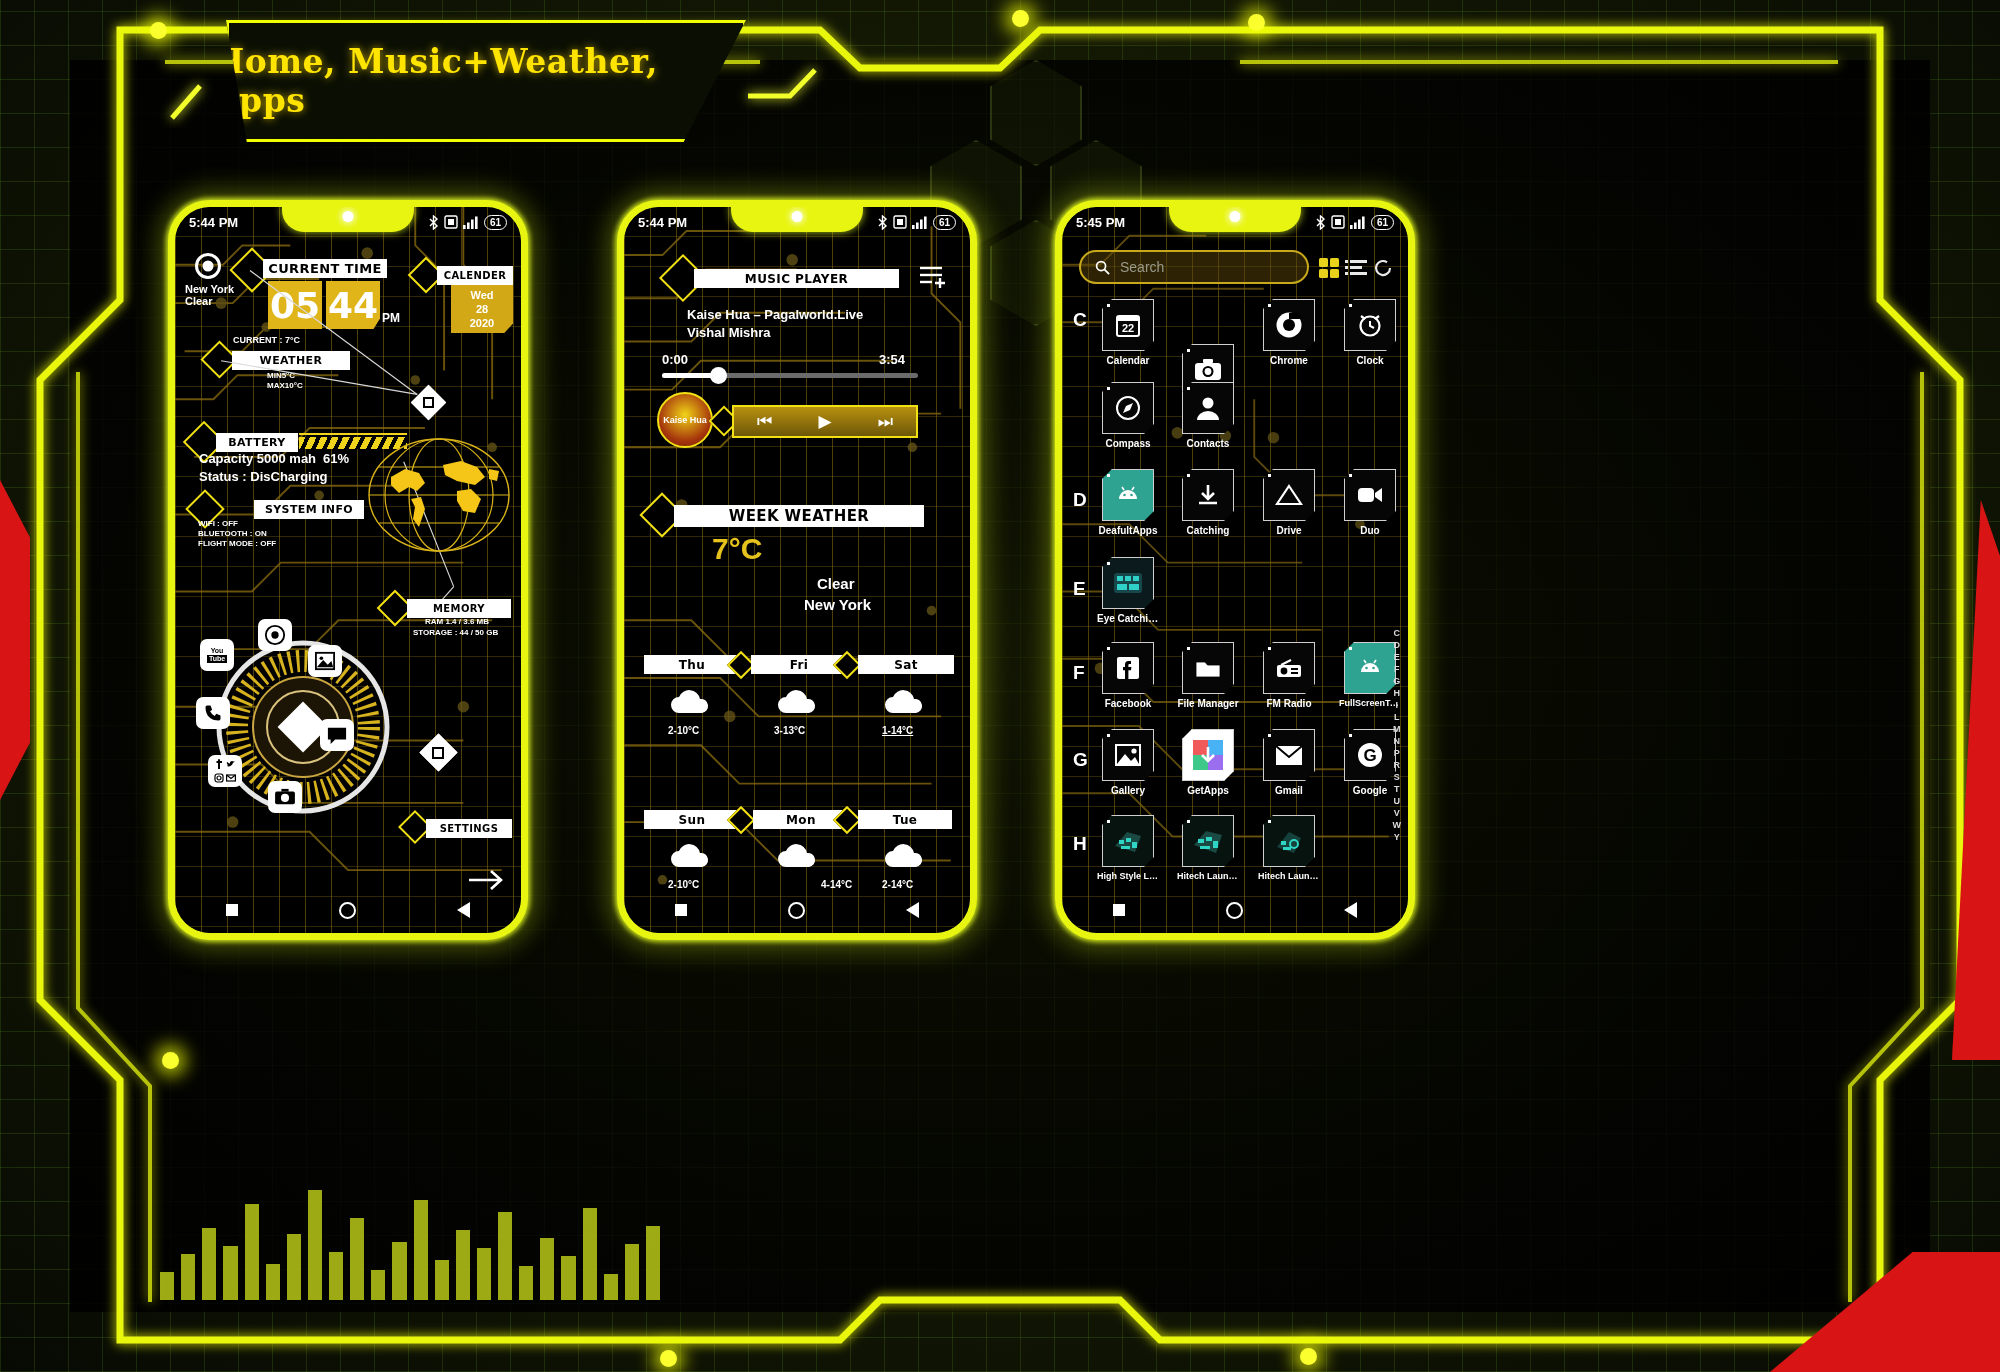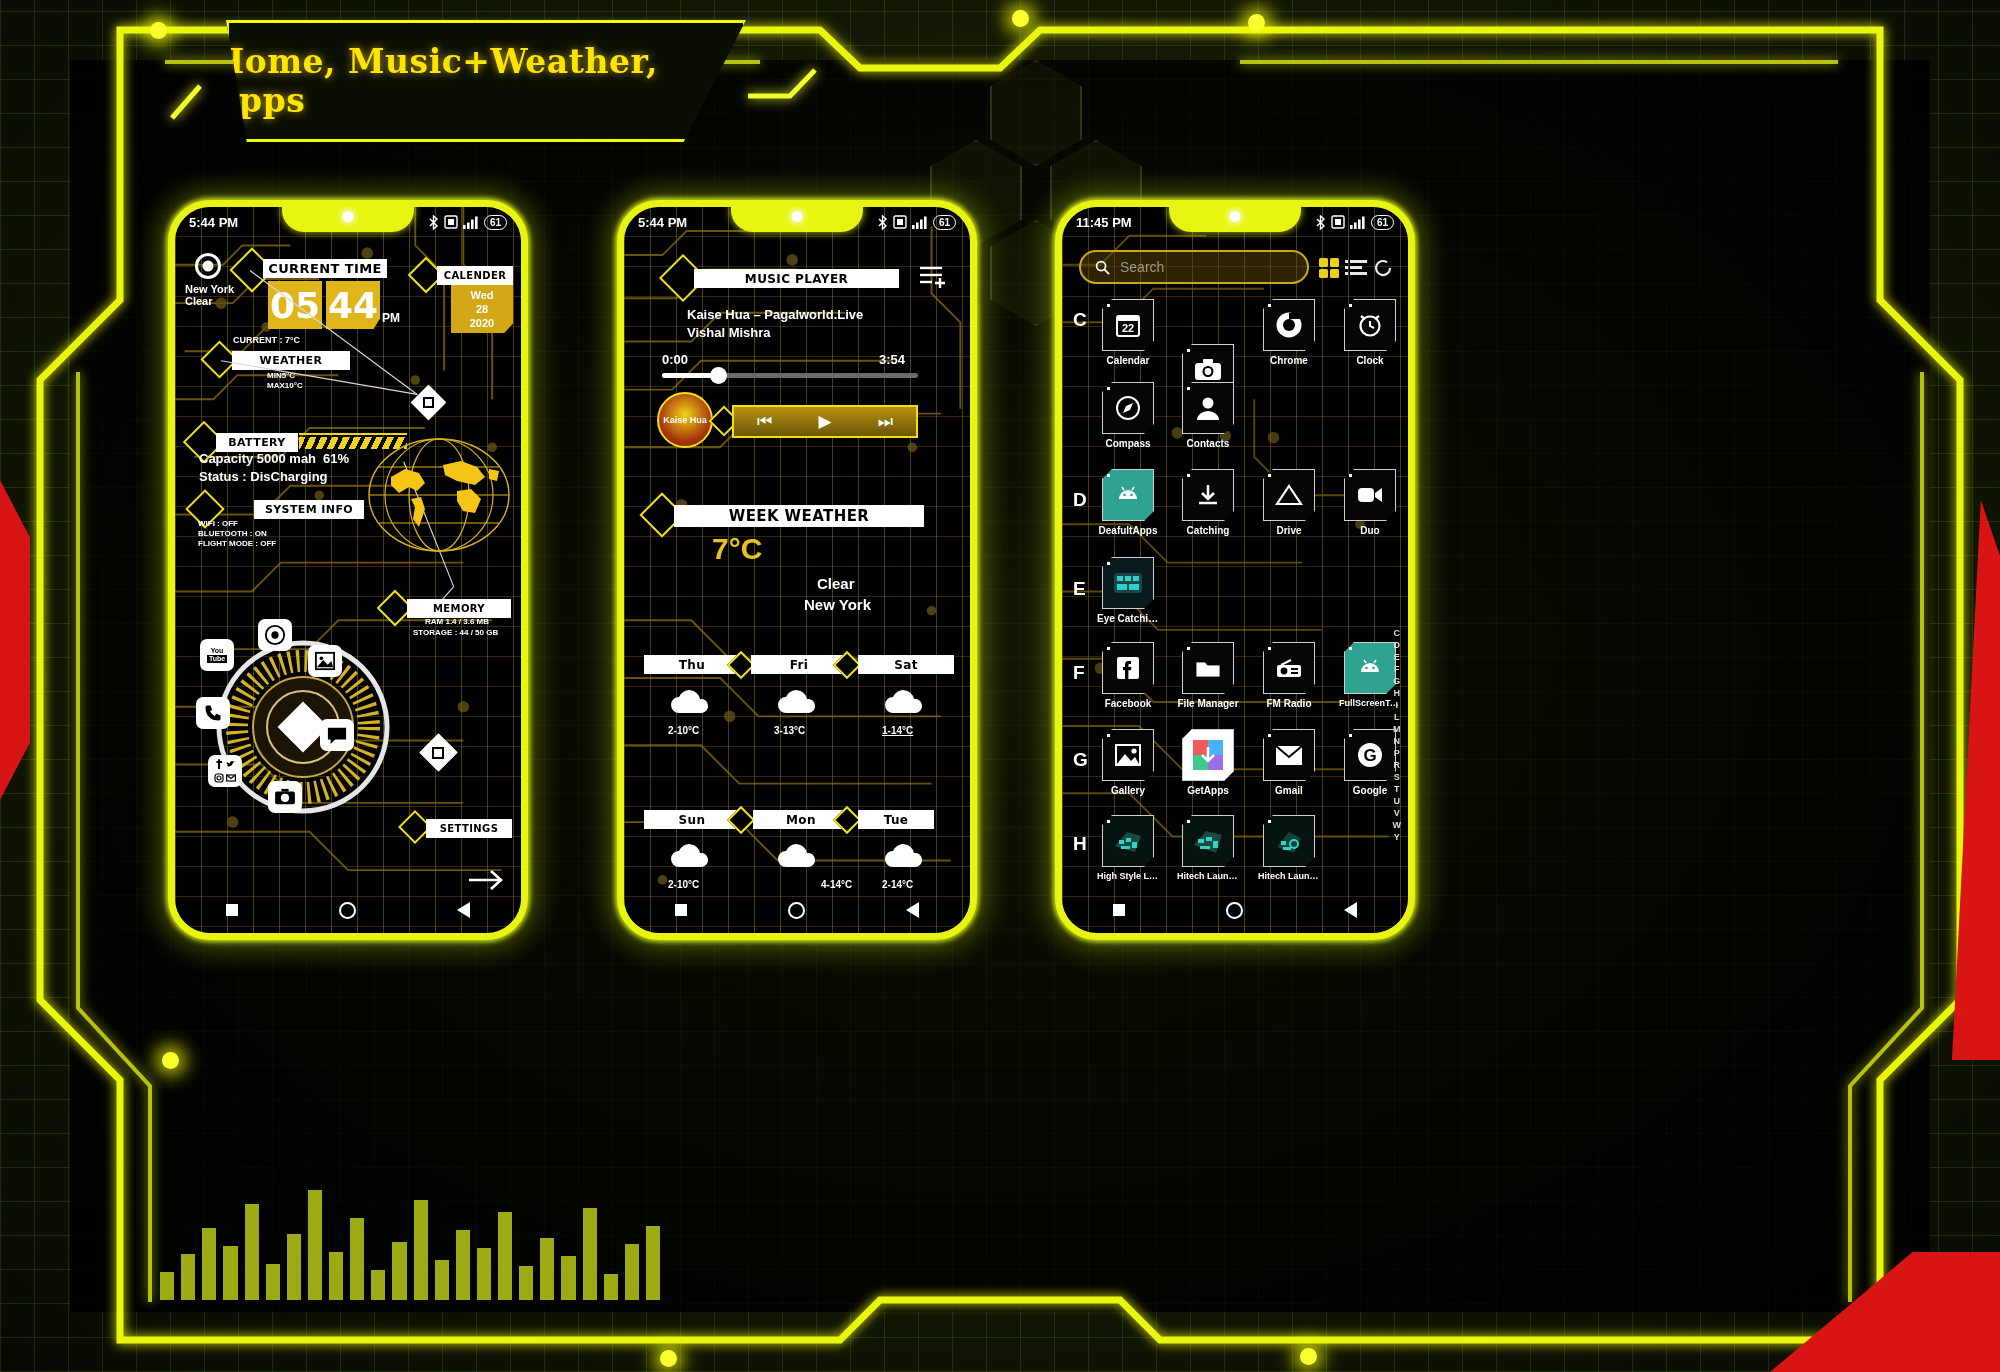--- a/index.html
+++ b/index.html
@@ -559,21 +559,21 @@
         </svg>
 
       <div class="wtxt" style="left:44px;top:518px;font-size:10px;">2-10°C</div>
       <div class="wtxt" style="left:150px;top:518px;font-size:10px;">3-13°C</div>
       <div class="wtxt" style="left:258px;top:518px;font-size:10px;text-decoration:underline;">1-14°C</div>
 
       <div class="wbar" style="left:20px;top:603px;width:96px;font-size:12px;">Sun</div>
       <div class="diam" style="left:107px;top:603px;width:20px;height:20px;"></div>
       <div class="wbar" style="left:129px;top:603px;width:96px;font-size:12px;">Mon</div>
       <div class="diam" style="left:213px;top:603px;width:20px;height:20px;"></div>
-      <div class="wbar" style="left:234px;top:603px;width:76px;font-size:12px;">Tue</div>
+      <div class="wbar" style="left:234px;top:603px;width:94px;font-size:12px;">Tue</div>
 
       <svg class="cloud" style="left:45px;top:636px;width:44px;height:26px;" viewBox="0 0 44 26">
           <path d="M10,24 a8,8 0 0 1 0,-16 a11,11 0 0 1 21,2 a7,7 0 0 1 2,14 Z" fill="#fff"></path>
         </svg>
       <svg class="cloud" style="left:152px;top:636px;width:44px;height:26px;" viewBox="0 0 44 26">
           <path d="M10,24 a8,8 0 0 1 0,-16 a11,11 0 0 1 21,2 a7,7 0 0 1 2,14 Z" fill="#fff"></path>
         </svg>
       <svg class="cloud" style="left:259px;top:636px;width:44px;height:26px;" viewBox="0 0 44 26">
           <path d="M10,24 a8,8 0 0 1 0,-16 a11,11 0 0 1 21,2 a7,7 0 0 1 2,14 Z" fill="#fff"></path>
         </svg>
@@ -608,21 +608,21 @@
         <circle cx="120" cy="235" r="6"></circle>
           <circle cx="170" cy="238" r="6"></circle>
           <circle cx="220" cy="240" r="6"></circle>
         <circle cx="40" cy="480" r="6"></circle>
           <circle cx="310" cy="330" r="5"></circle>
       </g>
     </svg>
     <div class="notch"></div>
 
     <div class="statusbar">
-      <span>11:45 PM</span>
+      <span>5:45 PM</span>
       <span class="status-right">
         <svg width="11" height="15" viewBox="0 0 11 15">
             <path d="M2,4 L9,11 L5.5,14 L5.5,1 L9,4 L2,11" stroke="#fff" stroke-width="1.4" fill="none"></path>
           </svg>
         <svg width="14" height="14" viewBox="0 0 14 14">
             <rect x="1" y="1" width="12" height="12" rx="1.5" stroke="#fff" stroke-width="1.4" fill="none"></rect>
             <rect x="4" y="4" width="6" height="6" fill="#fff"></rect>
           </svg>
         <svg width="16" height="13" viewBox="0 0 16 13">
             <rect x="0" y="9" width="2.6" height="4" fill="#fff"></rect>

